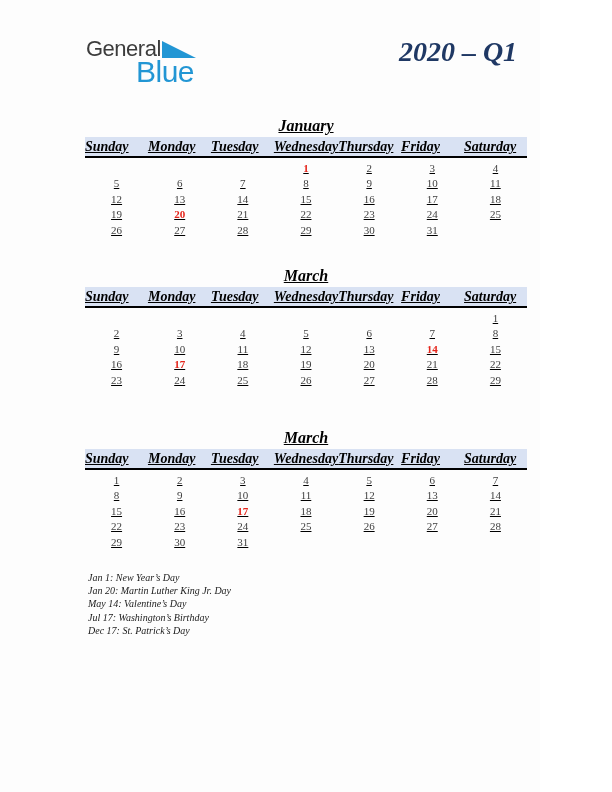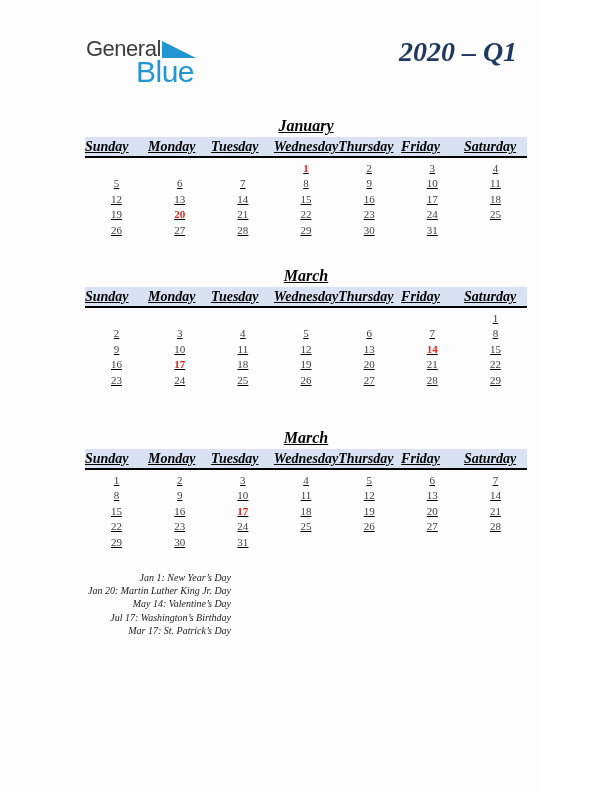--- a/index.html
+++ b/index.html
@@ -60,21 +60,20 @@
     padding-top:3px;
     font-size:11px;color:var(--date_text,#3f3f3f);
   }
   .grid div{text-align:center;line-height:15.4px;}
   .grid .hol{color:var(--holiday_red,#e5251b);font-weight:bold;}
   
   .holidays{position:absolute;left:88px;top:571px;}
   .holiday-item{
     font-size:10px;font-style:italic;color:#1a1a1a;
     line-height:13.2px;
-    text-align:right;
   }
 </style>
 </head>
 <body>
 
 <div class="page" style="--page_bg: #fdfdfd; --navy: #1f3864; --brand_blue: #2296d4; --logo_text: #3c3c3c; --band_bg: #d9e2f3; --holiday_red: #e5251b; --date_text: #3f3f3f;">
 
   <div class="logo">
     <span class="logo-general">General</span>
     <svg class="logo-triangle" width="34" height="17" viewBox="0 0 34 17">
@@ -233,16 +232,16 @@
           <div></div>
         </div>
       </div>
     </div>
 
   <div class="holidays" id="holidays">
       <div class="holiday-item">Jan 1: New Year’s Day</div>
       <div class="holiday-item">Jan 20: Martin Luther King Jr. Day</div>
       <div class="holiday-item">May 14: Valentine’s Day</div>
       <div class="holiday-item">Jul 17: Washington’s Birthday</div>
-      <div class="holiday-item">Mar 17: St. Patrick’s Day</div>
+      <div class="holiday-item">Dec 17: St. Patrick’s Day</div>
     </div>
 
 </div>
 
 </body></html>

